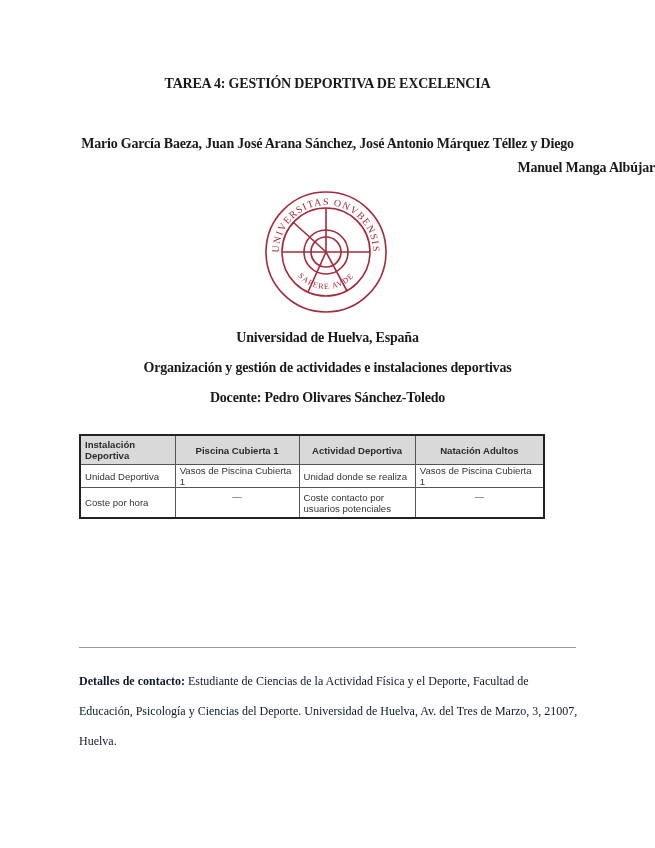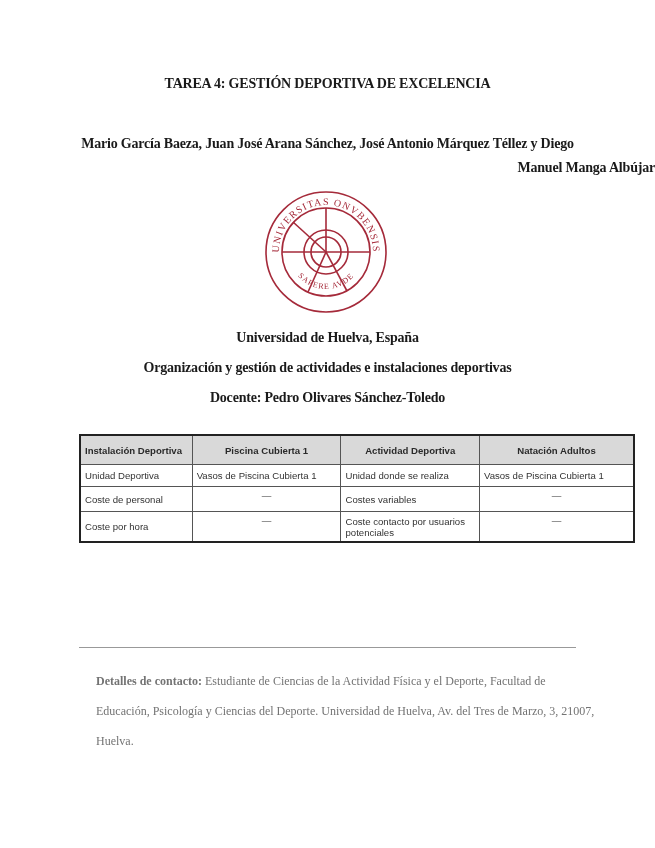--- a/index.html
+++ b/index.html
@@ -5,30 +5,30 @@
     html, body { margin: 0; padding: 0; background: #ffffff; }
     body { width: 655px; height: 848px; position: relative; overflow: hidden; font-family: "Liberation Serif", serif; color: #1a1a1a; }
     .center { position: absolute; left: 0; width: 655px; text-align: center; font-weight: bold; font-size: 14px; letter-spacing: -0.2px; }
     #title { top: 76px; }
     #authors1 { top: 136px; }
     #authors2 { top: 160px; text-align: right; }
     #uni { top: 330px; }
     #course { top: 360px; }
     #teacher { top: 390px; }
     #seal { position: absolute; left: 263px; top: 189px; width: 126px; height: 126px; }
-    table { position: absolute; left: 79px; top: 434px; width: 556px; border-collapse: collapse; border: 2px solid #222; font-family: "Liberation Sans", sans-serif; font-size: 9.6px; color: #333; }
+    table { position: absolute; left: 79px; top: 434px; width: 466px; border-collapse: collapse; border: 2px solid #222; font-family: "Liberation Sans", sans-serif; font-size: 9.6px; color: #333; }
     th, td { border: 1px solid #555; padding: 0 4px; vertical-align: middle; }
     th { background: #d9d9d9; height: 28px; font-weight: bold; text-align: center; color: #2a2a2a; }
     th:first-child { text-align: left; }
     td { height: 21px; line-height: 11px; margin-top: 28px; }
     td.c { text-align: left; }
     td.dash { text-align: center; vertical-align: top; padding-top: 3px; color: #555; }
     tr.tall td { height: 26px; }
     #sep { position: absolute; left: 79px; top: 647px; width: 497px; height: 0; border-top: 1.5px solid #999; }
-    #contact { position: absolute; left: 79px; top: 666px; width: 500px; font-size: 12px; line-height: 30px; color: #737373; margin-left: 17px; }
+    #contact { position: absolute; left: 79px; top: 666px; width: 500px; font-size: 12px; line-height: 30px; color: #0f172a; }
     #contact b { font-weight: bold; }
   </style>
 </head>
 <body>
 
 <div class="center" id="title">TAREA 4: GESTIÓN DEPORTIVA DE EXCELENCIA</div>
 <div class="center" id="authors1">Mario García Baeza, Juan José Arana Sánchez, José Antonio Márquez Téllez y Diego</div>
 <div class="center" id="authors2">Manuel Manga Albújar</div>
 
 <svg id="seal" viewBox="0 0 126 126">
@@ -68,26 +68,20 @@
     <th>Piscina Cubierta 1</th>
     <th>Actividad Deportiva</th>
     <th>Natación Adultos</th>
   </tr>
   <tr>
     <td>Unidad Deportiva</td>
     <td class="c">Vasos de Piscina Cubierta 1</td>
     <td>Unidad donde se realiza</td>
     <td class="c">Vasos de Piscina Cubierta 1</td>
   </tr>
-  <tr>
-    <td>Coste de personal</td>
-    <td class="dash">—</td>
-    <td>Costes variables</td>
-    <td class="dash">—</td>
-  </tr>
   <tr class="tall">
     <td>Coste por hora</td>
     <td class="dash">—</td>
     <td>Coste contacto por usuarios potenciales</td>
     <td class="dash">—</td>
   </tr>
 </tbody>
   </table>
 
 <div id="sep"></div>

